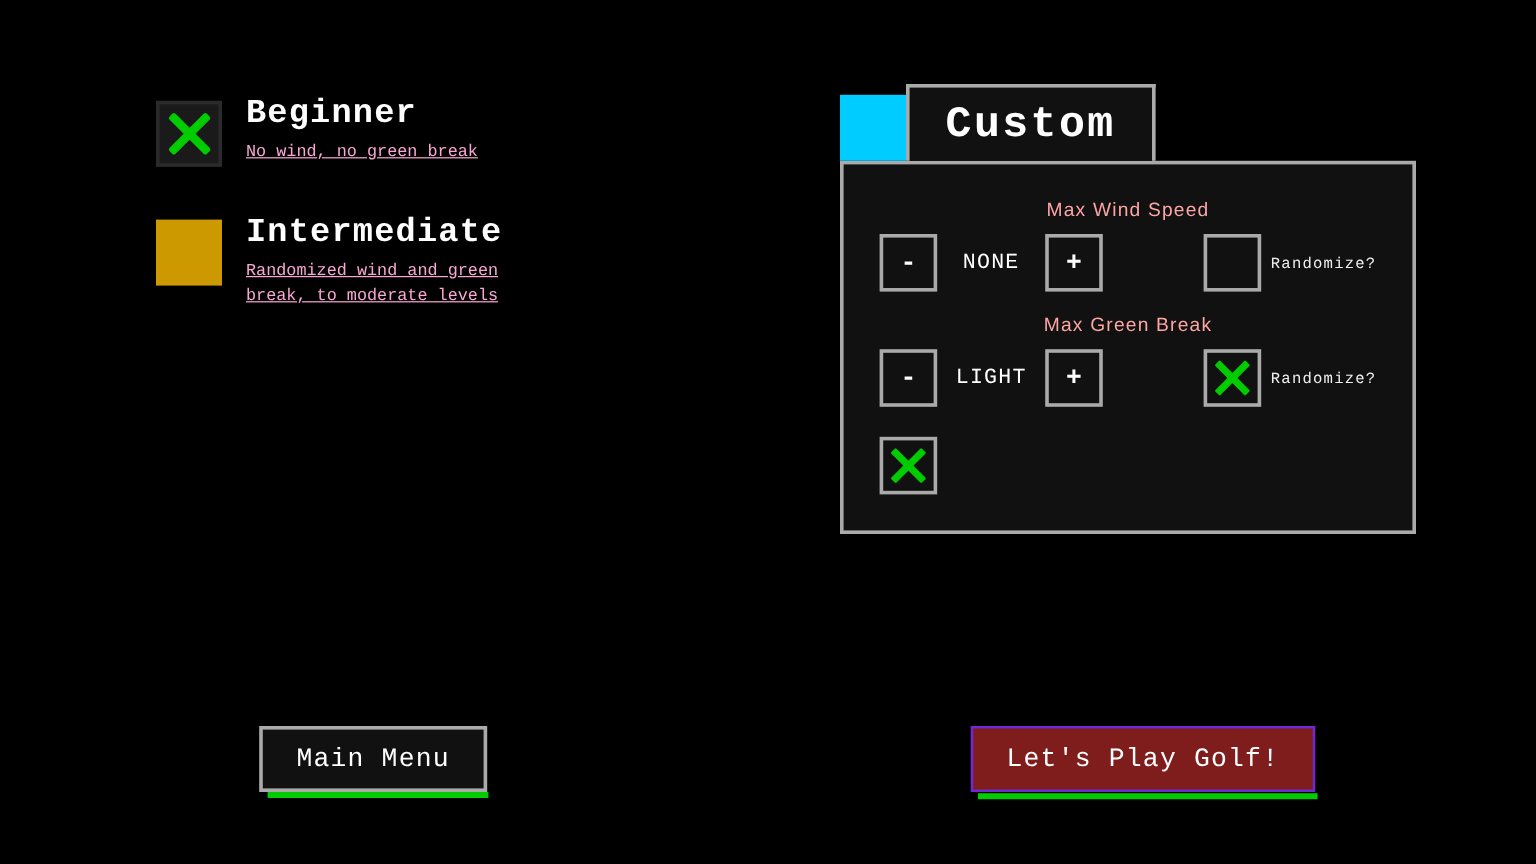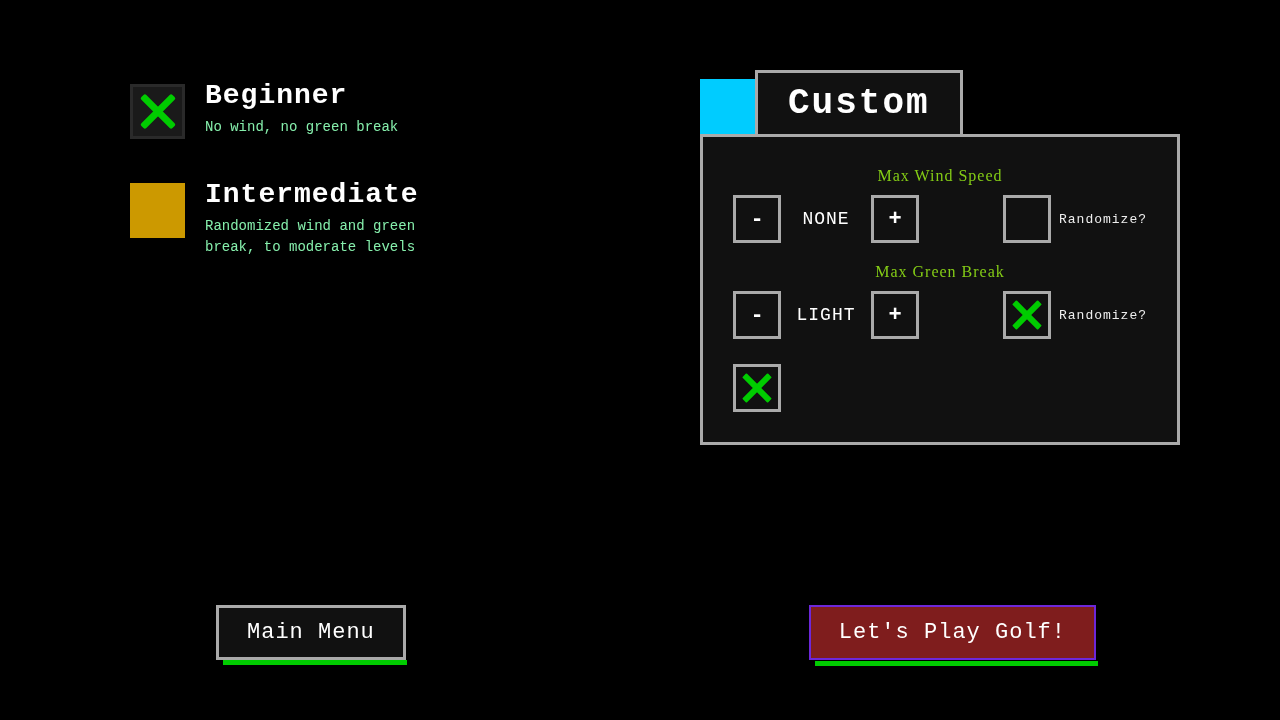--- a/index.html
+++ b/index.html
@@ -78,22 +78,23 @@
     .diff-text h2 {
       font-size: 28px;
       font-weight: bold;
       letter-spacing: 1px;
       margin-bottom: 6px;
     }
 
     .diff-text p {
       font-size: 14px;
       line-height: 1.5;
-      color: #86efac;
+      color: #f9a8d4;
       white-space: pre-line;
+      text-decoration: underline;
     }
 
     
     .right-panel {
       position: absolute;
       right: 100px;
       top: 70px;
       width: 480px;
     }
 
@@ -133,23 +134,23 @@
 
     .setting-group {
       display: flex;
       flex-direction: column;
       align-items: center;
       gap: 10px;
     }
 
     .setting-label {
       font-size: 16px;
-      color: #84cc16;
-      letter-spacing: 1px;
-      font-family: Liberation Serif, serif;
+      color: #fca5a5;
+      letter-spacing: 1px;
+      font-family: Liberation Sans, sans-serif;
     }
 
     .setting-controls {
       display: flex;
       align-items: center;
       gap: 10px;
       width: 100%;
     }
 
     .ctrl-btn {

